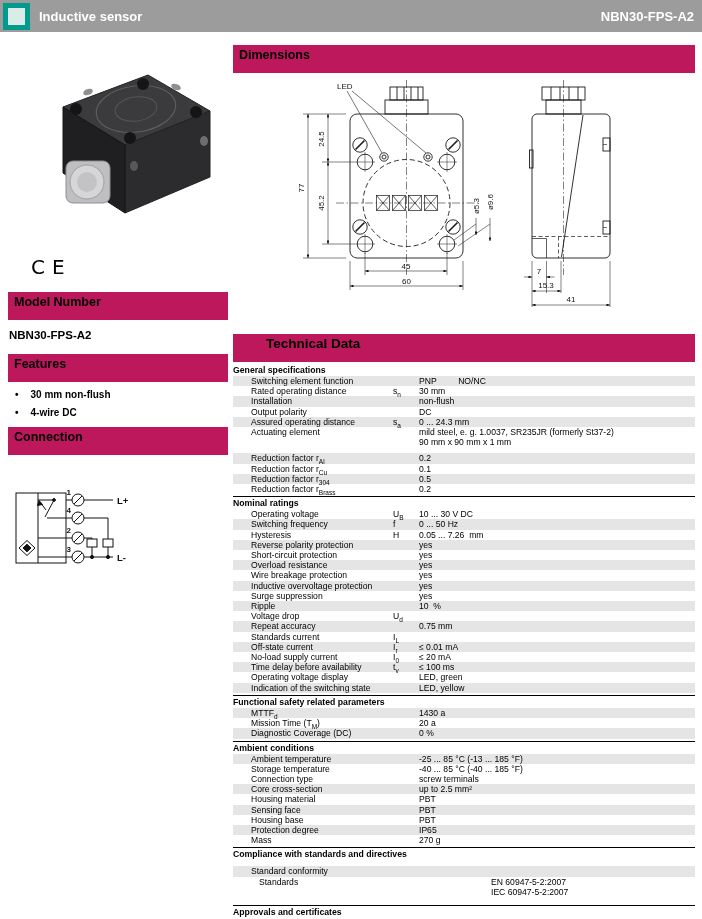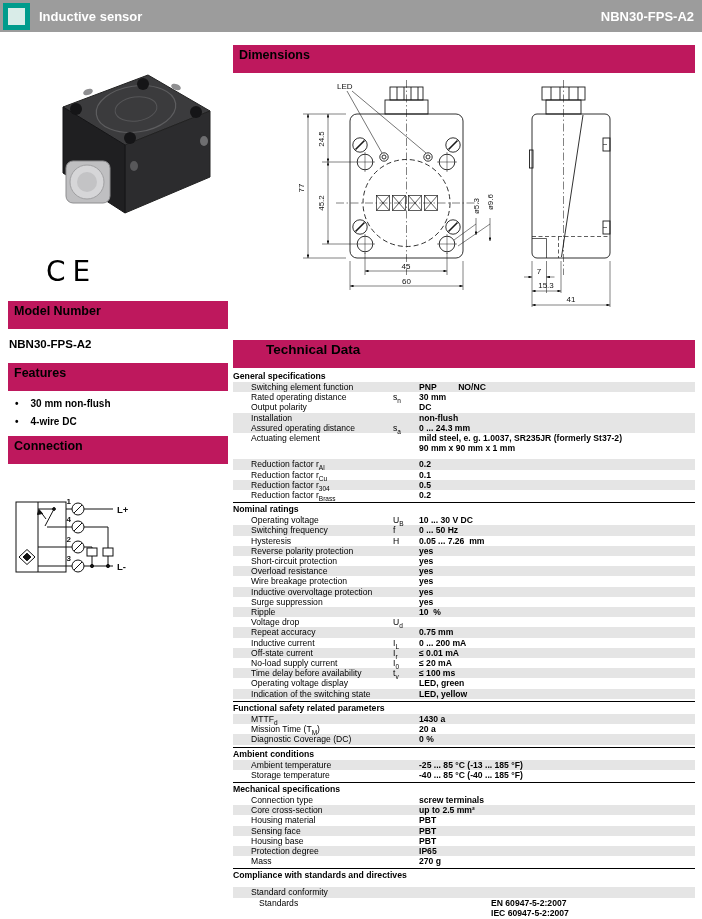--- a/index.html
+++ b/index.html
@@ -9,39 +9,39 @@
   .brandbox{width:27px;height:27px;margin:2px 9px 2px 3px;background:#d9ece8;border:5px solid #009b8c;box-sizing:border-box;}
   .t-left{flex:1;color:#fff;font-weight:bold;font-size:13px;}
   .t-right{color:#fff;font-weight:bold;font-size:13px;padding-right:8px;}
   
   .content{display:flex;padding:13px 7px 0 8px;}
   .leftcol{width:220px;flex:0 0 220px;}
   .rightcol{flex:1;margin-left:5px;min-width:0;}
   .bar{background:#be185d;font-weight:bold;font-size:12.5px;padding:3px 0 3px 6px;line-height:14px;height:28px;box-sizing:border-box;}
   
   .photo{height:200px;}
-  .ce{font-size:28px;letter-spacing:7px;margin:10px 0 13px 38px;font-family:"DejaVu Sans",sans-serif;}
+  .ce{font-size:20px;letter-spacing:7px;margin:10px 0 13px 23px;font-family:"DejaVu Sans",sans-serif;}
   .model-val{font-weight:bold;font-size:11.5px;padding:9px 0 13px 1px;}
   .features-list{list-style:none;margin:7px 0 9px;padding:0 0 0 7px;font-weight:bold;font-size:10px;}
   .features-list li{margin:0 0 7px;}
   .features-list li::before{content:"\2022";margin-right:12px;}
   .conn-svg{margin-top:10px;display:block;}
   
   .dims-svg{display:block;margin-top:2px;}
-  .td-bar{margin-top:7px;font-size:13.5px;padding-left:33px;}
+  .td-bar{margin-top:1px;font-size:13.5px;padding-left:33px;}
   #tech-table{margin-top:2px;}
   .td-sec{font-weight:bold;font-size:8.7px;line-height:11px;padding-top:1px;}
   .td-sec.lined{border-top:1px solid #000;margin-top:2px;}
   .td-row{display:flex;font-size:8.6px;line-height:10.2px;padding-left:18px;}
   .td-row.shaded{background:#e5e5e5;}
   .td-row.ind2{padding-left:26px;gap:36px;}
   .td-label{flex:0 0 142px;white-space:nowrap;}
   .td-row.ind2 .td-label{flex-basis:134px;}
   .td-sym{flex:0 0 26px;}
-  .td-val{flex:1;min-width:0;font-weight:bold;}
+  .td-val{flex:1;min-width:0;}
   .td-val div{white-space:nowrap;}
   .td-gap{height:6px;}
   sub{font-size:6.5px;line-height:0;}
   
   svg text{font-family:"Liberation Sans",sans-serif;font-size:8px;fill:#111;}
   svg text.bld{font-weight:bold;}
   svg text.big{font-size:9.5px;font-weight:bold;}
 </style>
 </head>
 <body>
@@ -298,32 +298,32 @@
             <div>PNP&nbsp;&nbsp;&nbsp;&nbsp;&nbsp;&nbsp;&nbsp;&nbsp;&nbsp;NO/NC</div>
           </span>
         </div>
         <div class="td-row">
           <span class="td-label">Rated operating distance</span>
           <span class="td-sym">s<sub>n</sub></span>
           <span class="td-val">
             <div>30 mm</div>
           </span>
         </div>
+        <div class="td-row shaded">
+          <span class="td-label">Installation</span>
+          <span class="td-sym"></span>
+          <span class="td-val">
+            <div>non-flush</div>
+          </span>
+        </div>
         <div class="td-row">
           <span class="td-label">Output polarity</span>
           <span class="td-sym"></span>
           <span class="td-val">
             <div>DC</div>
-          </span>
-        </div>
-        <div class="td-row shaded">
-          <span class="td-label">Installation</span>
-          <span class="td-sym"></span>
-          <span class="td-val">
-            <div>non-flush</div>
           </span>
         </div>
         <div class="td-row shaded">
           <span class="td-label">Assured operating distance</span>
           <span class="td-sym">s<sub>a</sub></span>
           <span class="td-val">
             <div>0 ... 24.3 mm</div>
           </span>
         </div>
         <div class="td-row">
@@ -439,25 +439,22 @@
           <span class="td-sym">U<sub>d</sub></span>
         </div>
         <div class="td-row shaded">
           <span class="td-label">Repeat accuracy</span>
           <span class="td-sym"></span>
           <span class="td-val">
             <div>0.75 mm</div>
           </span>
         </div>
         <div class="td-row">
-          <span class="td-label">Inductive current</span>
+          <span class="td-label">Standards current</span>
           <span class="td-sym">I<sub>L</sub></span>
-          <span class="td-val">
-            <div>0 ... 200 mA</div>
-          </span>
         </div>
         <div class="td-row shaded">
           <span class="td-label">Off-state current</span>
           <span class="td-sym">I<sub>r</sub></span>
           <span class="td-val">
             <div>≤ 0.01 mA</div>
           </span>
         </div>
         <div class="td-row">
           <span class="td-label">No-load supply current</span>
@@ -517,21 +514,20 @@
             <div>-25 ... 85 °C (-13 ... 185 °F)</div>
           </span>
         </div>
         <div class="td-row">
           <span class="td-label">Storage temperature</span>
           <span class="td-sym"></span>
           <span class="td-val">
             <div>-40 ... 85 °C (-40 ... 185 °F)</div>
           </span>
         </div>
-        <div class="td-sec lined">Mechanical specifications</div>
         <div class="td-row">
           <span class="td-label">Connection type</span>
           <span class="td-sym"></span>
           <span class="td-val">
             <div>screw terminals</div>
           </span>
         </div>
         <div class="td-row shaded">
           <span class="td-label">Core cross-section</span>
           <span class="td-sym"></span>

